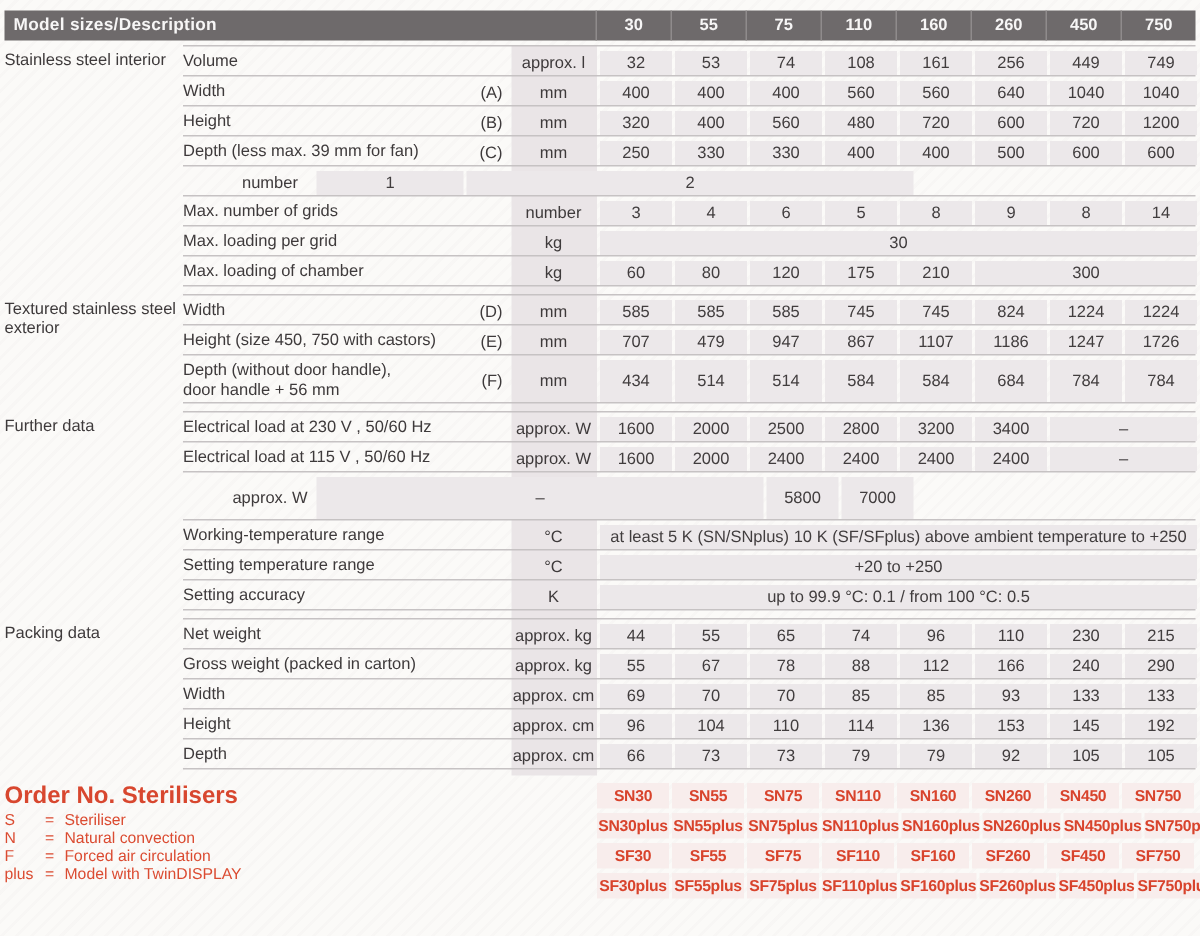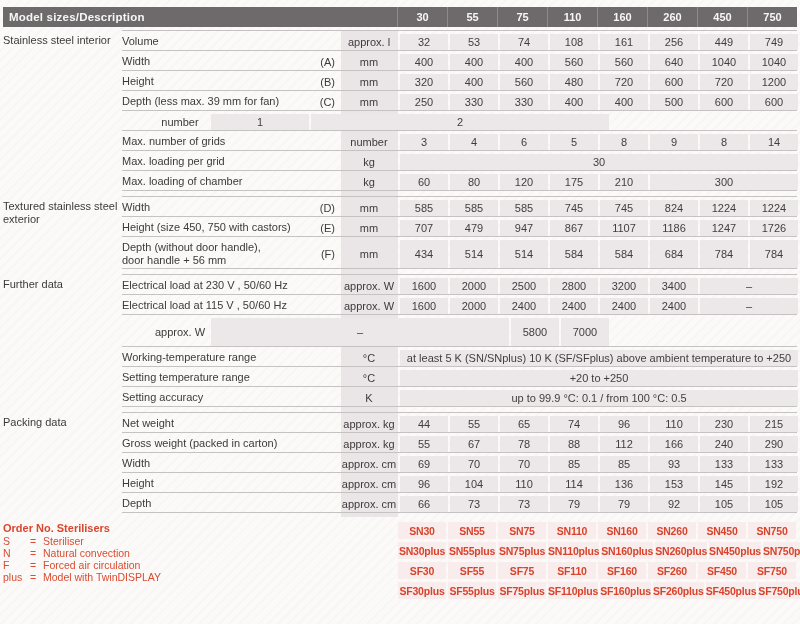--- a/index.html
+++ b/index.html
@@ -74,21 +74,21 @@
   .cell {
     background: #ece8ea;
     margin: 1px 1px 0 1px;
     display: flex; align-items: center; justify-content: center;
     font-size: 11px; color: #413d3e;
     overflow: hidden; white-space: nowrap;
   }
   
   #order { position: relative; margin-top: 9px; width: 794px; display: flex; z-index: 1; }
   .legend-block { flex: 0 0 394px; }
-  .order-title { font-size: 11px; font-weight: bold; color: #d8472f; margin-bottom: 1px; }
+  .order-title { font-size: 16px; font-weight: bold; color: #d8472f; margin-bottom: 1px; }
   .legend-line { display: flex; font-size: 10.5px; color: #db4b31; line-height: 12px; }
   .legend-key { flex: 0 0 27px; }
   .legend-eq { flex: 0 0 13px; }
   .order-grid { flex: 0 0 400px; }
   .order-row { display: flex; height: 20px; }
   .order-cell {
     flex: 0 0 48px; margin: 0 1px 3px 1px; height: 17px;
     background: #f8edec;
     display: flex; align-items: center; justify-content: center;
     font-size: 10.5px; font-weight: bold; color: #d8432c;

